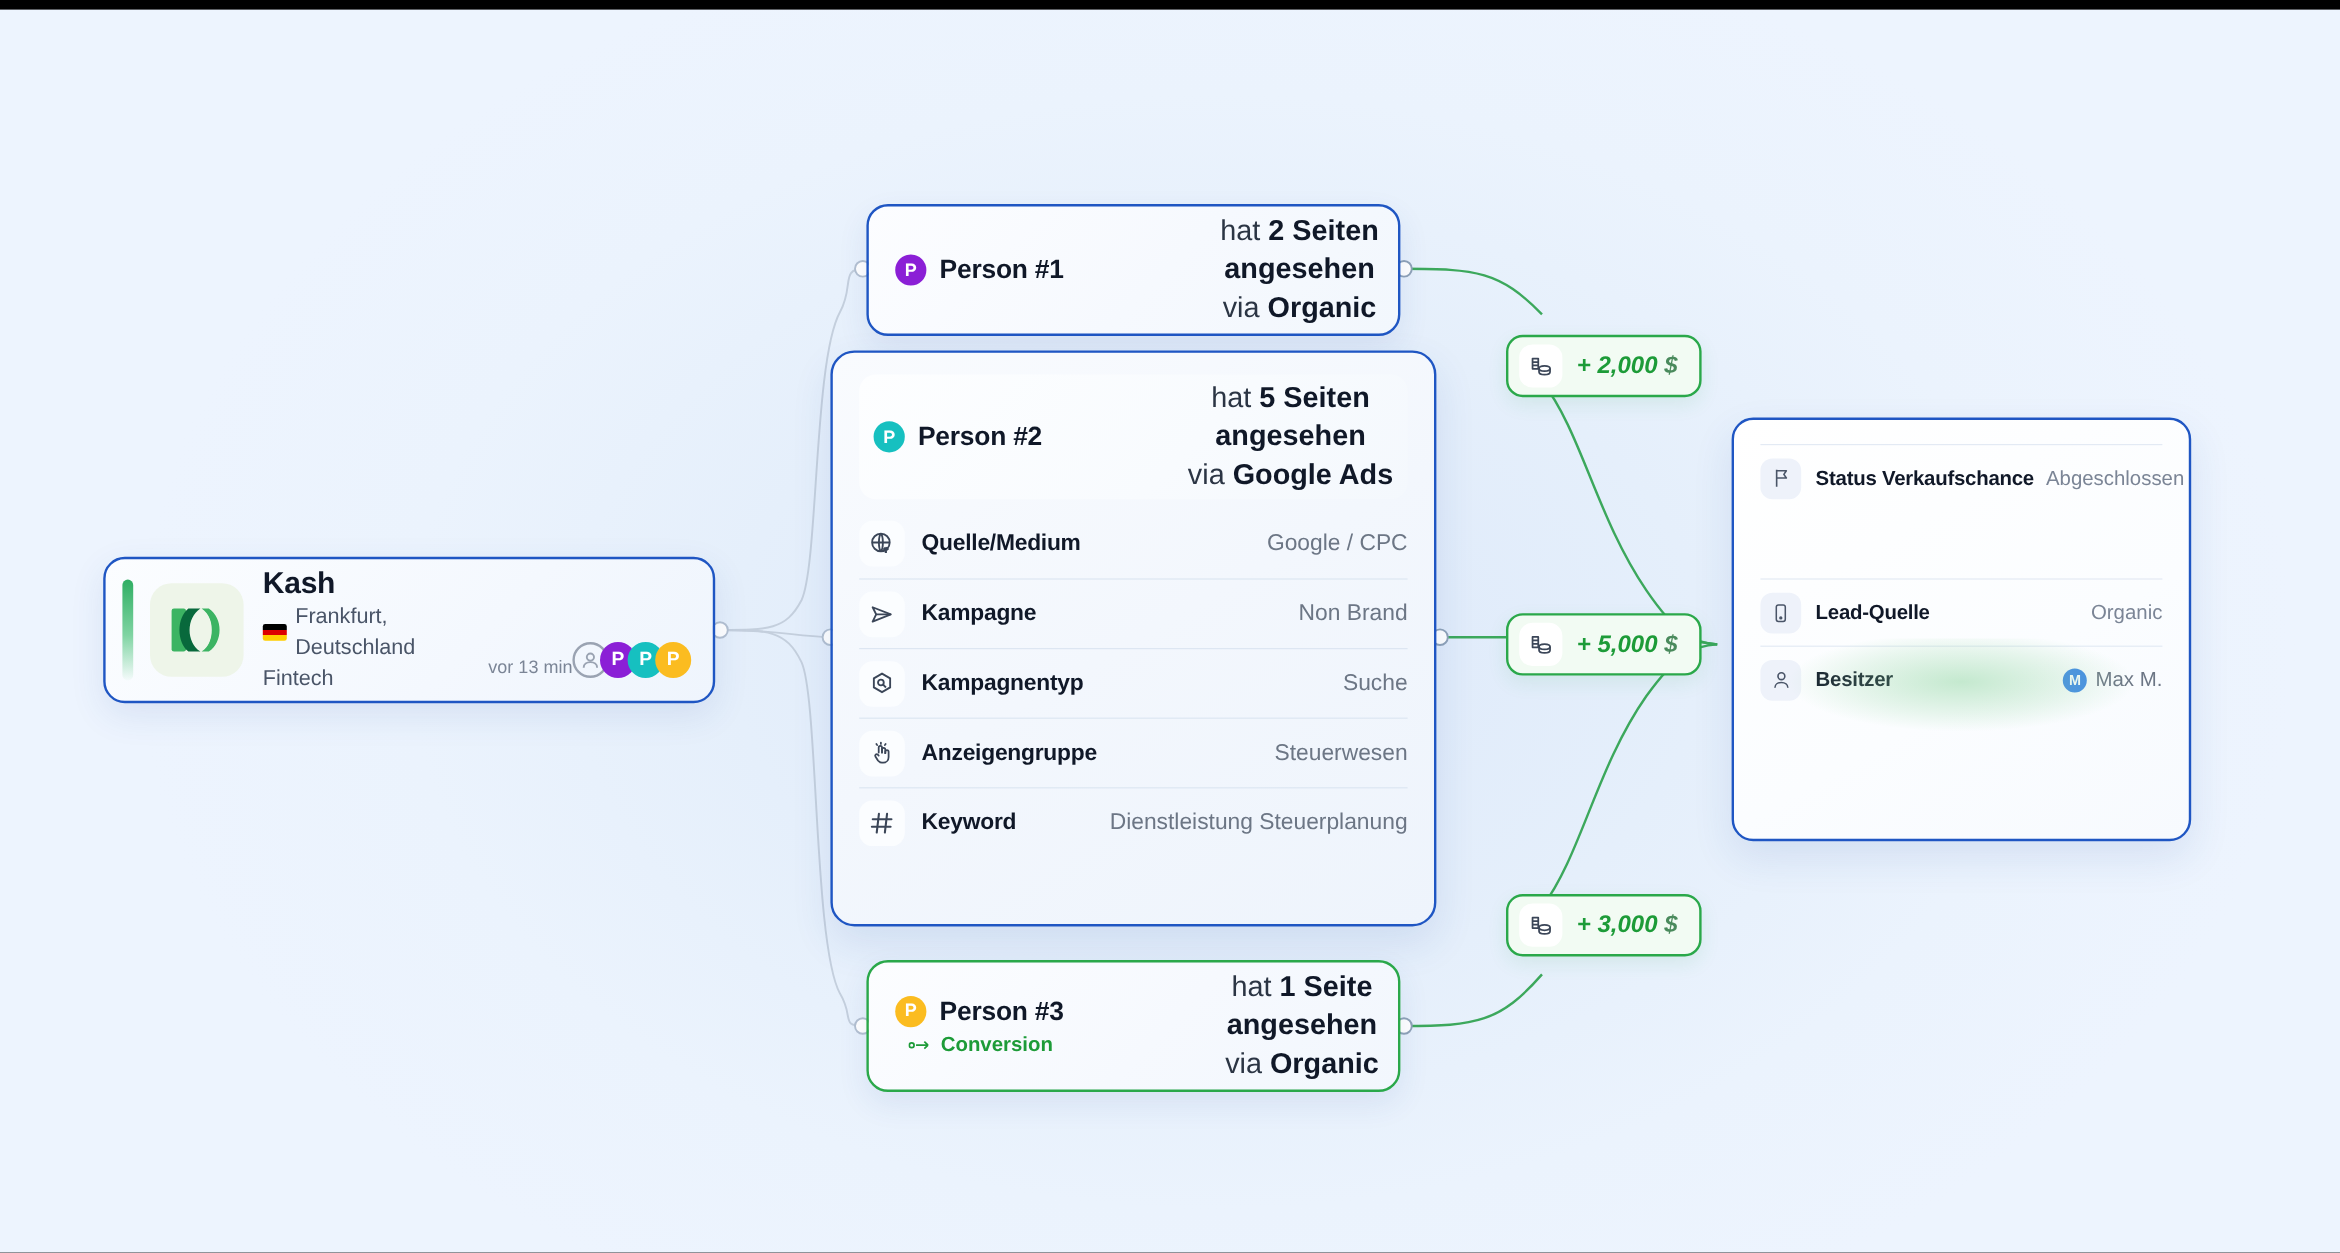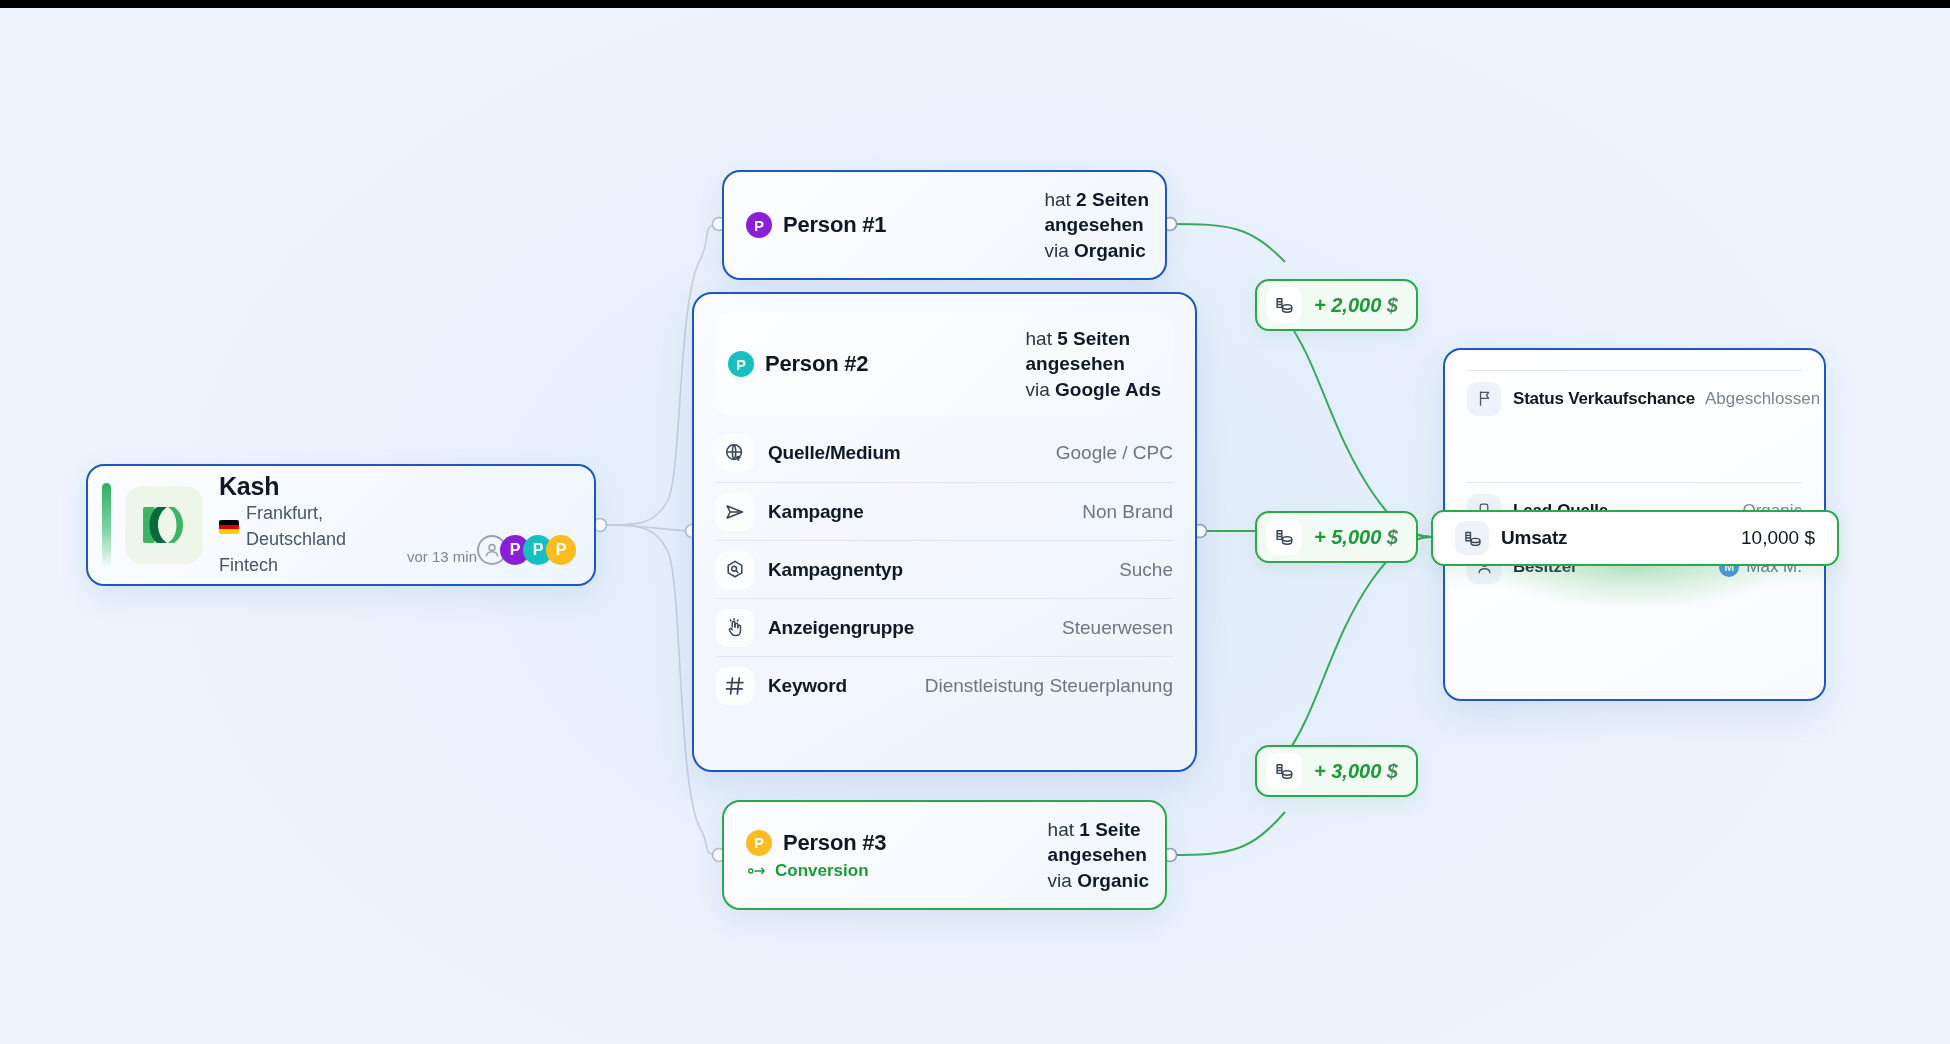--- a/index.html
+++ b/index.html
@@ -74,22 +74,22 @@
   .p3 { left: 722px; top: 800px; width: 445px; height: 110px; border: 2.5px solid #2aa84a; padding: 0 16px 0 22px; }
 
   .p-left { display: flex; flex-direction: column; gap: 5px; }
   .p-id { display: flex; align-items: center; gap: 11px; }
   .p-dot {
     width: 26px; height: 26px; border-radius: 50%; flex: none;
     display: flex; align-items: center; justify-content: center;
     color: #fff; font-size: 15px; font-weight: 700;
   }
   .p-name { font-size: 22px; font-weight: 700; color: #101828; letter-spacing: -.2px; }
-  .p-conv { display: flex; align-items: center; gap: 7px; font-size: 17px; font-weight: 700; color: #1d9b38; padding-left: 2px; }
-  .p-meta { text-align: left; font-size: 19px; line-height: 1.32; color: #1a202c; }
+  .p-conv { display: flex; align-items: center; gap: 7px; font-size: 17px; font-weight: 700; color: #1d9b38; padding-left: 2px; justify-content: center; }
+  .p-meta { text-align: center; font-size: 24px; line-height: 1.32; color: #1a202c; }
   .p-meta .light { font-weight: 400; color: #2b3544; }
   .p-meta b { font-weight: 700; color: #101828; }
 
   
   .p2wrap {
     left: 692px; top: 292px; width: 505px; height: 480px;
     background: linear-gradient(150deg, #f9fbfe 0%, #f3f7fd 50%, #eef4fc 100%);
     border: 2.5px solid #1f56c3;
     border-radius: 20px;
     box-shadow: 0 14px 34px rgba(40,80,160,.11);
@@ -442,26 +442,14 @@
       <span class="rlabel">Besitzer</span>
       <span class="rval owner">
         <span class="m-av">M</span>
         <span>Max M.</span>
       </span>
     </div>
 
     <div class="crm-glow"></div>
   </div>
 
-  <div class="umsatz">
-    <span class="ricon">
-      <svg width="21" height="21" viewBox="0 0 24 24" fill="none" stroke="#3b4658" stroke-width="1.6">
-        <path d="M4.5 5.2h5.2v9.4H4.5z" stroke-linejoin="round"></path>
-          <path d="M4.5 8.4h5.2M4.5 11.5h5.2"></path>
-        <ellipse cx="15.4" cy="14.2" rx="5" ry="2.4"></ellipse>
-          <path d="M10.4 14.2v3.2c0 1.3 2.2 2.4 5 2.4s5-1.1 5-2.4v-3.2"></path>
-      </svg>
-    </span>
-    <span class="rlabel">Umsatz</span>
-    <span class="rval">10,000 $</span>
-  </div>
 
 </div>
 
 </body></html>

